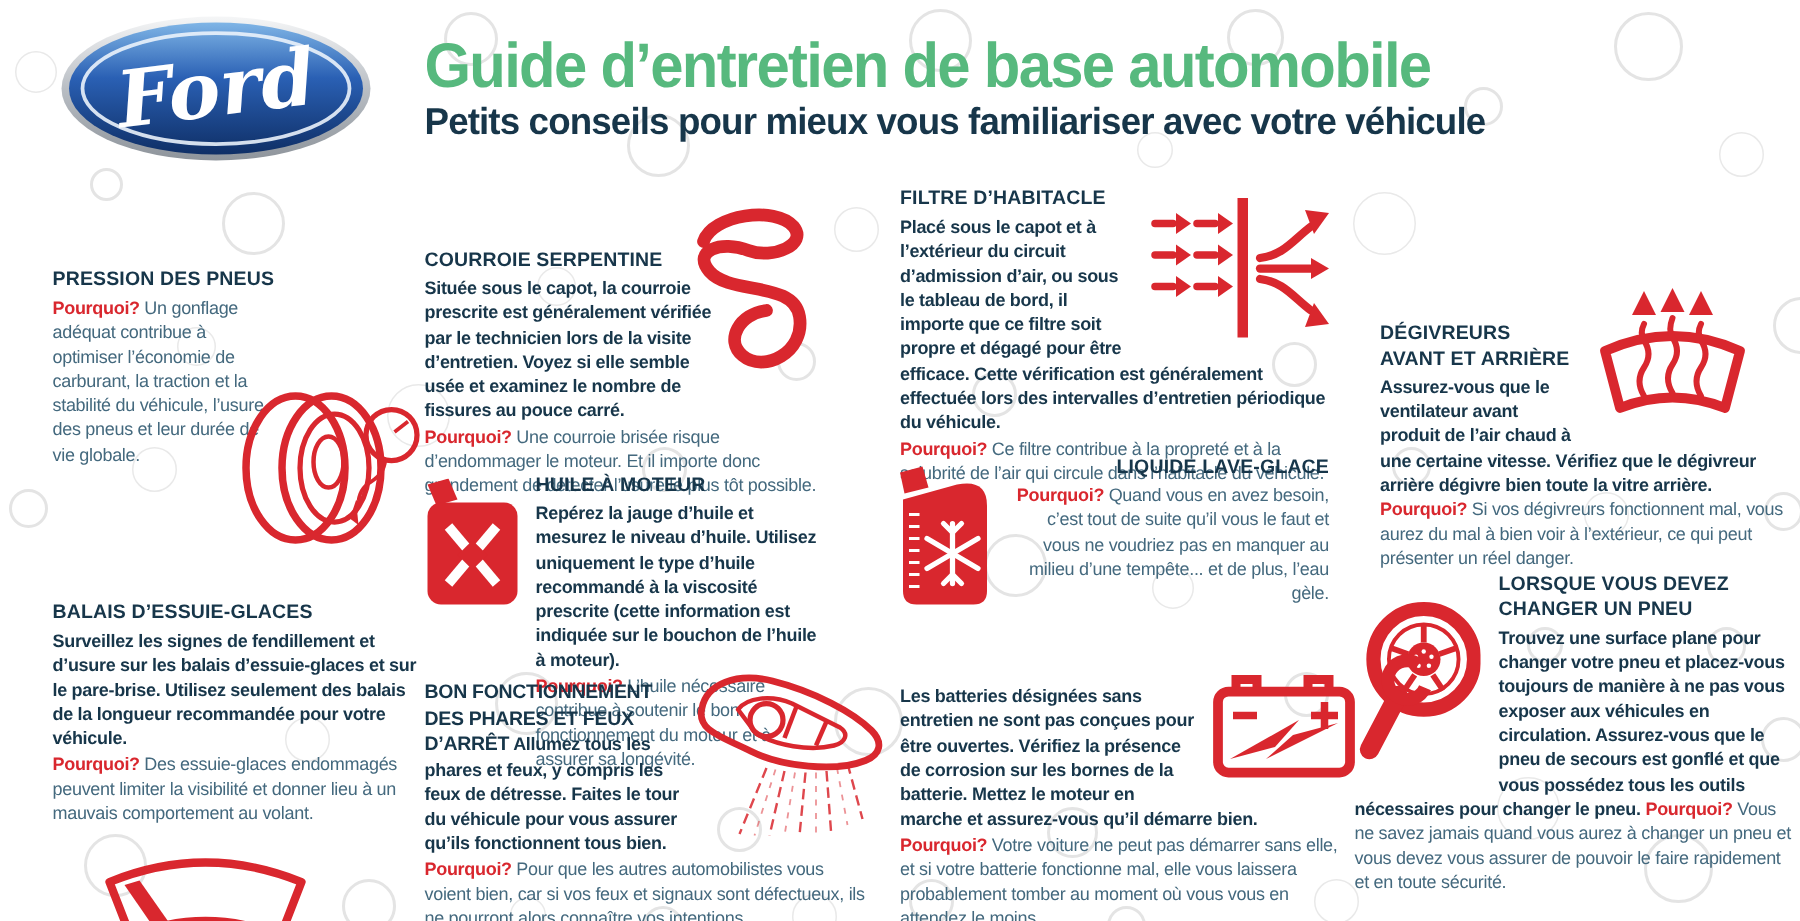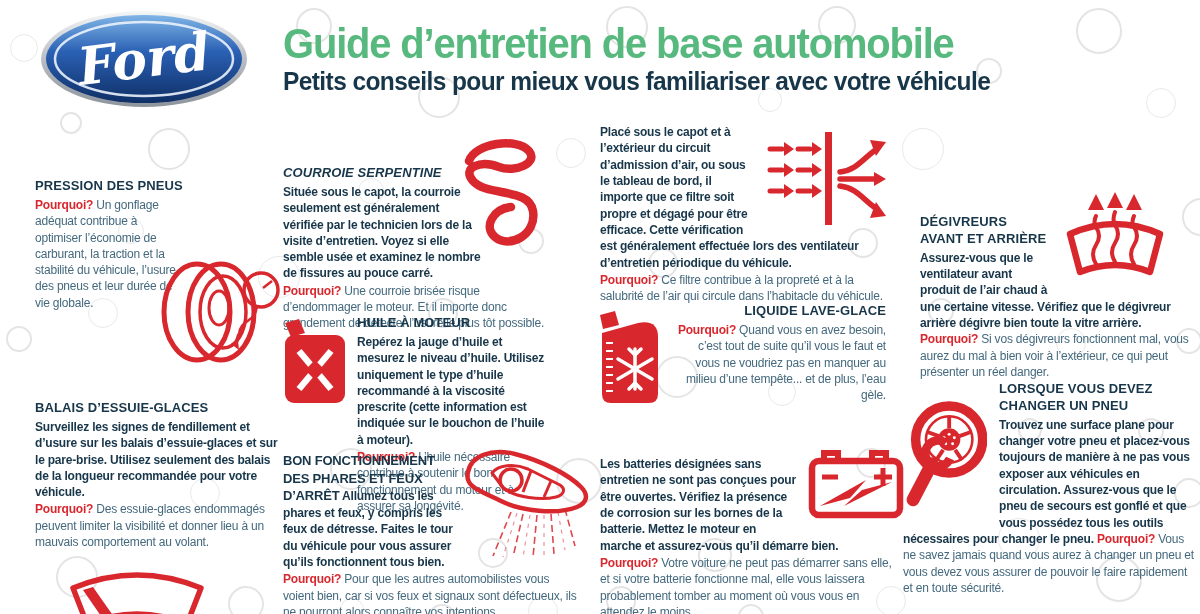--- a/index.html
+++ b/index.html
@@ -150,22 +150,22 @@
       </svg>
     </span>
   </section>
 
   <section class="sec" style="left:283px;top:165px;width:262px;">
     <span class="icon abs" style="left:168px;top:-30px;">
       <svg width="92" height="112" viewBox="0 0 92 112" fill="none" stroke="currentColor" stroke-linecap="round" stroke-linejoin="round">
         <path d="M18,26 C24,8 66,2 78,16 C88,28 64,38 48,32 C30,25 10,32 22,46 C36,62 78,52 82,76 C86,100 58,114 44,102 C32,92 42,74 60,72" stroke-width="8.5"></path>
       </svg>
     </span>
-    <h3 style="width:180px;font-style:italic;">COURROIE SERPENTINE</h3>
-    <p class="b" style="width:198px;">Située sous le capot, la courroie seulement est généralement vérifiée par le technicien lors de la visite d’entretien. Voyez si elle semble usée et examinez le nombre de fissures au pouce carré.</p>
+    <h3 style="width:180px;">COURROIE SERPENTINE</h3>
+    <p class="b" style="width:198px;">Située sous le capot, la courroie prescrite est généralement vérifiée par le technicien lors de la visite d’entretien. Voyez si elle semble usée et examinez le nombre de fissures au pouce carré.</p>
     <p class="w">
       <span class="wl">Pourquoi?</span><span class="wt">Une courroie brisée risque d’endommager le moteur. Et il importe donc grandement de détecter l’usure le plus tôt possible.</span>
     </p>
   </section>
 
   <section class="sec flexrow" style="left:283px;top:315px;width:266px;">
     <span class="icon" style="margin-top:4px;">
       <svg width="64" height="86" viewBox="0 0 64 86">
         <polygon points="8,18 2,4 16,0 22,14" fill="currentColor"></polygon>
         <rect x="2" y="16" width="60" height="68" rx="9" fill="currentColor"></rect>
@@ -242,21 +242,22 @@
           <path d="M76,47 L110,47"></path>
           <path d="M76,54 C92,56 98,66 110,75"></path>
         </g>
         <g fill="currentColor" stroke="none">
           <polygon points="106,8 122,10 112,24"></polygon>
           <polygon points="110,40 122,47 110,54"></polygon>
           <polygon points="112,70 122,84 106,86"></polygon>
         </g>
       </svg>
     </span>
-    <p class="b">Placé sous le capot et à l’extérieur du circuit d’admission d’air, ou sous le tableau de bord, il importe que ce filtre soit propre et dégagé pour être efficace. Cette vérification est généralement effectuée lors des ventilateur d’entretien périodique du véhicule.</p>
+    <h3>FILTRE D’HABITACLE</h3>
+    <p class="b">Placé sous le capot et à l’extérieur du circuit d’admission d’air, ou sous le tableau de bord, il importe que ce filtre soit propre et dégagé pour être efficace. Cette vérification est généralement effectuée lors des intervalles d’entretien périodique du véhicule.</p>
     <p class="w">
       <span class="wl">Pourquoi?</span><span class="wt">Ce filtre contribue à la propreté et à la salubrité de l’air qui circule dans l’habitacle du véhicule.</span>
     </p>
   </section>
 
   <section class="sec flexrow" style="left:600px;top:303px;width:288px;">
     <span class="icon" style="margin-top:6px;">
       <svg width="62" height="96" viewBox="0 0 62 96">
         <polygon points="3,20 0,6 15,2 19,16" fill="currentColor"></polygon>
         <path d="M2,24 L38,14 Q58,10 58,28 L58,85 Q58,94 49,94 L11,94 Q2,94 2,85 Z" fill="currentColor"></path>

